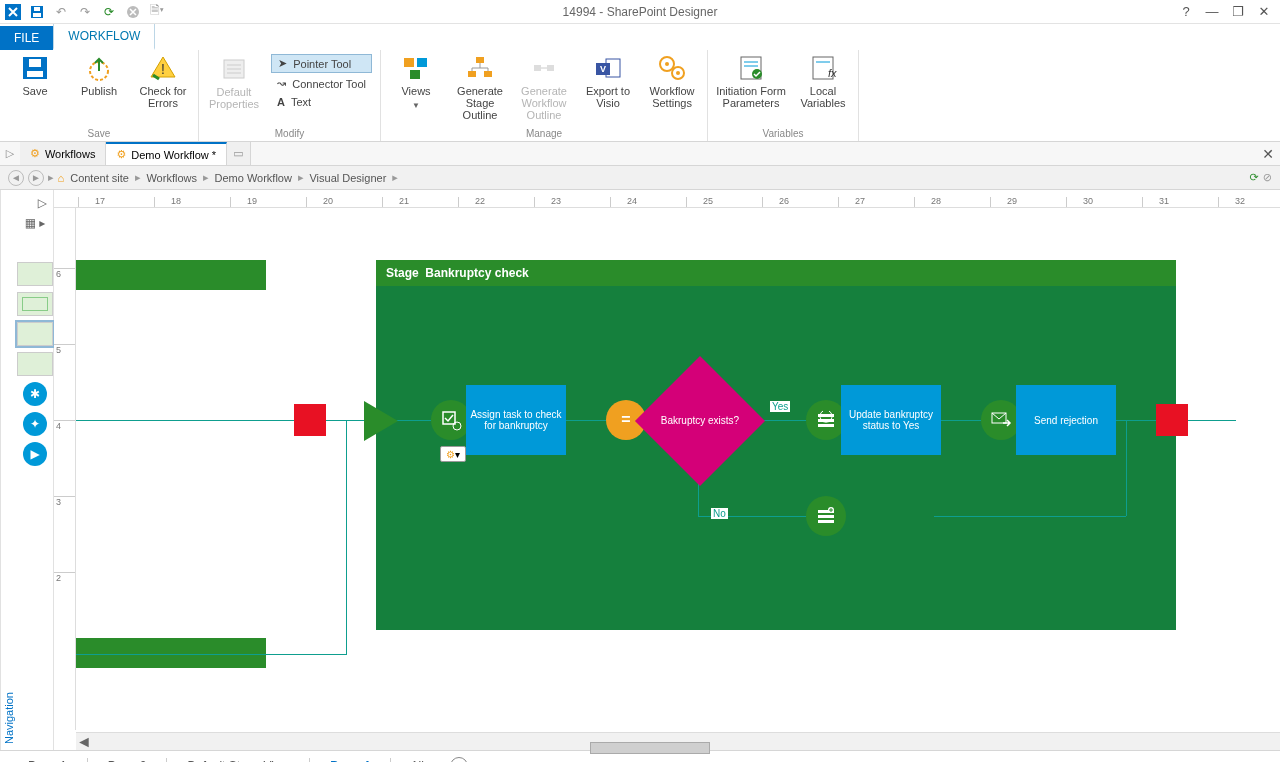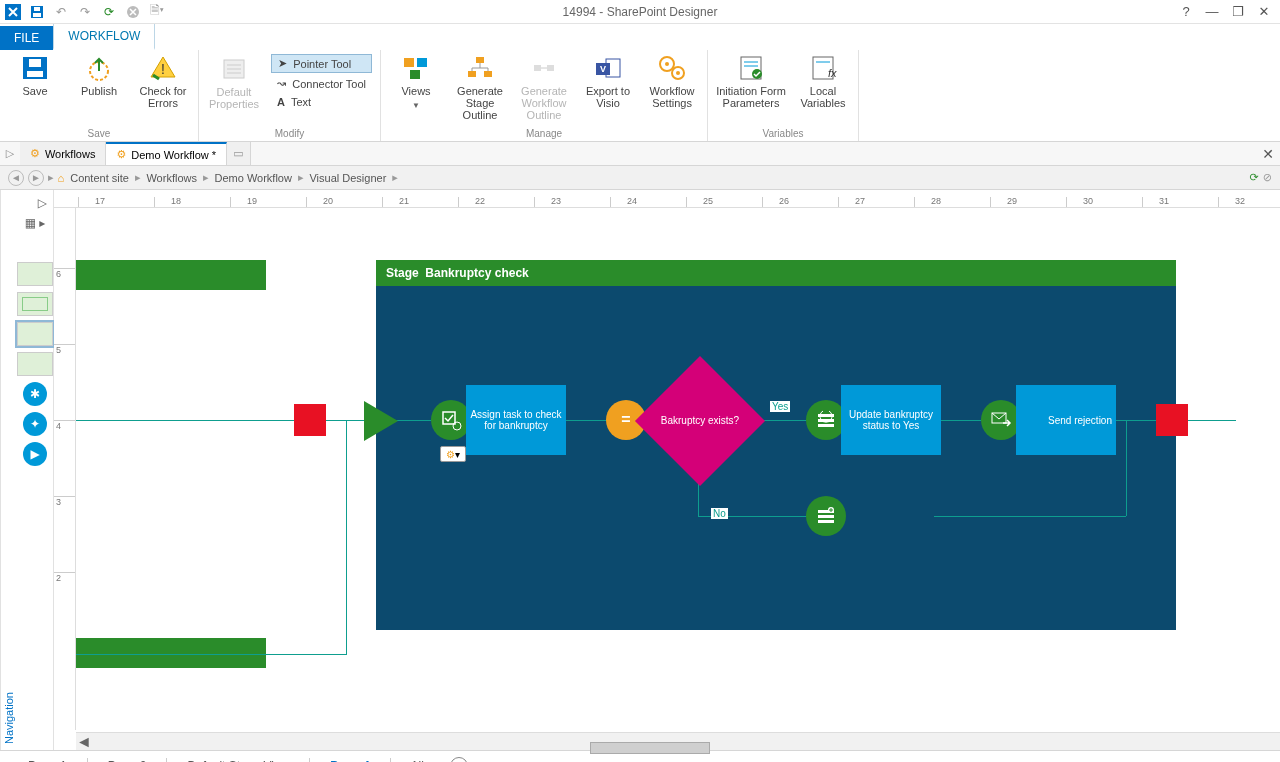--- a/index.html
+++ b/index.html
@@ -56,29 +56,29 @@
 
 .canvas-wrap { flex:1; position: relative; background: #fff; }
 .ruler-h { height: 18px; background: #fff; border-bottom: 1px solid #ddd; font-size: 9px; color:#777; display:flex; align-items:flex-end; padding-left: 24px; overflow:hidden;}
 .ruler-h span { width: 76px; display:inline-block; border-left:1px solid #ccc; padding-left:16px; height:10px; line-height:8px;}
 .ruler-v { position:absolute; left:0; top:18px; bottom:20px; width:22px; border-right:1px solid #ddd; font-size:9px; color:#777;}
 .ruler-v span { display:block; height:76px; border-top:1px solid #ccc; padding-left:2px;}
 
 .canvas { position:absolute; left:22px; top:18px; right:0; bottom:20px; overflow:hidden; background:#fff;}
 
 
-.stage-box { position:absolute; background:#0c4a6e; }
+.stage-box { position:absolute; background:#15803d; }
 .stage-header { background:#2a8c2a; color:#fff; font-size:12px; font-weight:bold; padding:6px 10px;}
 .greenbar { position:absolute; background:#2a8c2a;}
 .redsq { position:absolute; width:32px; height:32px; background:#e81123;}
 .tri { position:absolute; width:0; height:0; border-top:20px solid transparent; border-bottom:20px solid transparent; border-left:34px solid #2a8c2a;}
 .flowline { position:absolute; background:#0e9e8f; height:1px;}
 .flowline-v { position:absolute; background:#0e9e8f; width:1px;}
 
-.taskbox { position:absolute; background:#0099d8; color:#fff; font-size:10px; text-align:center; display:flex; align-items:center; justify-content:flex-end; padding:4px;}
+.taskbox { position:absolute; background:#0099d8; color:#fff; font-size:10px; text-align:center; display:flex; align-items:center; justify-content:center; padding:4px;}
 .circle-green { position:absolute; width:40px; height:40px; border-radius:50%; background:#2a8c2a; display:flex; align-items:center; justify-content:center; color:#fff;}
 .circle-orange { position:absolute; width:40px; height:40px; border-radius:50%; background:#f0a020; display:flex; align-items:center; justify-content:center; color:#fff; font-weight:bold;}
 .diamond { position:absolute; width:92px; height:92px; background:#d40078; transform:rotate(45deg);}
 .diamond-label { position:absolute; color:#fff; font-size:10px; width:92px; text-align:center;}
 .branch-label { position:absolute; font-size:10px; color:#0e9e8f; background:#fff; padding:0 2px;}
 
 
 .ctxmenu { position:absolute; background:#fff; border:1px solid #bbb; box-shadow:2px 2px 6px rgba(0,0,0,0.2); font-size:11.5px; min-width:110px; z-index:50;}
 .ctxmenu .mitem { padding:5px 12px; cursor:pointer;}
 .smarttag { position:absolute; width:26px; height:16px; background:#fff; border:1px solid #999; border-radius:2px; display:flex; align-items:center; justify-content:center; font-size:10px; cursor:pointer;}

